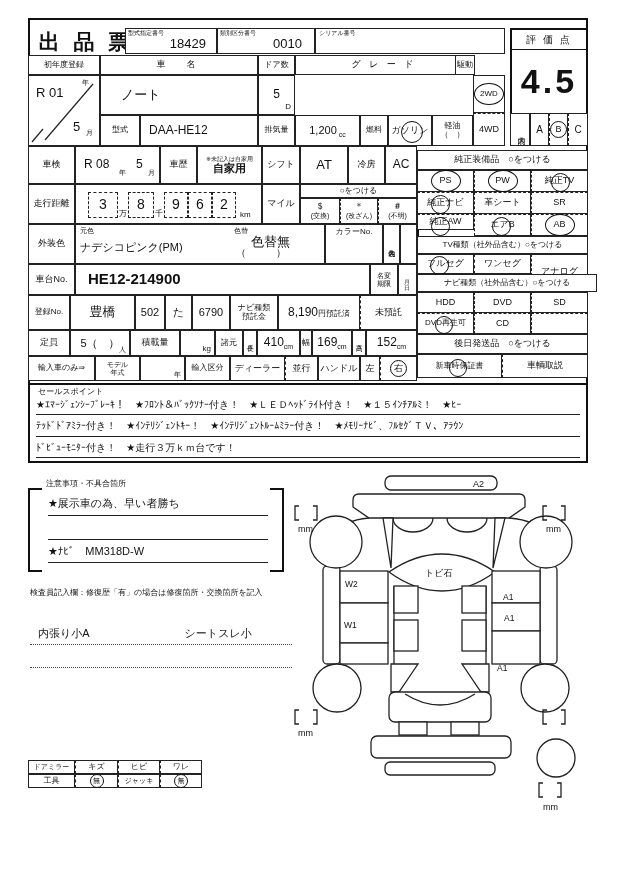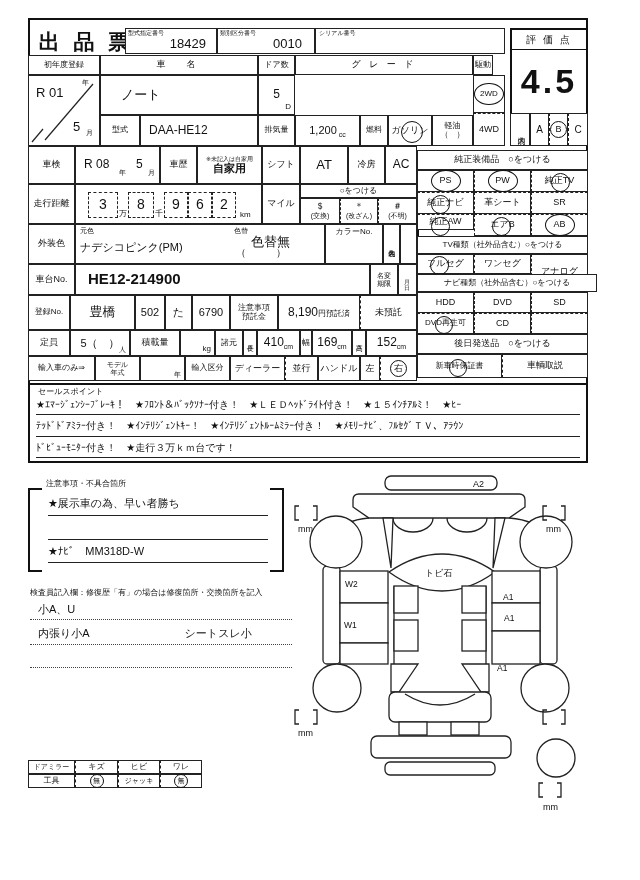--- a/index.html
+++ b/index.html
@@ -41,21 +41,21 @@
     <span class="p" style="right:12px;top:8px;font-size:13px">0010</span>
   </div>
   <div class="c" style="left:315px;top:28px;width:190px;height:26px">
     <span class="p" style="left:3px;top:1px;font-size:6px">シリアル番号</span>
   </div>
 
   <div class="c" style="left:28px;top:55px;width:72px;height:20px;font-size:8px">初年度登録</div>
   <div class="c" style="left:100px;top:55px;width:158px;height:20px;font-size:9px;letter-spacing:6px">車　名</div>
   <div class="c" style="left:258px;top:55px;width:37px;height:20px;font-size:8px">ドア数</div>
   <div class="c" style="left:295px;top:55px;width:178px;height:20px;font-size:9px;letter-spacing:3px">グ レ ー ド</div>
-  <div class="c" style="left:473px;top:55px;width:20px;height:20px;font-size:8px">駆動</div>
+  <div class="c" style="left:455px;top:55px;width:20px;height:20px;font-size:8px">駆動</div>
 
   <div class="c" style="left:28px;top:75px;width:72px;height:71px">
     <svg class="p" style="left:0;top:0" width="70" height="69" viewBox="0 0 70 69">
       <line x1="16" y1="64" x2="64" y2="8" stroke="#222" stroke-width="1.2"></line>
       <line x1="3" y1="66" x2="14" y2="53" stroke="#222" stroke-width="1.2"></line>
     </svg>
     <span class="p" style="left:7px;top:10px;font-size:13px">R 01</span>
     <span class="p" style="left:53px;top:3px;font-size:7px">年</span>
     <span class="p" style="left:44px;top:44px;font-size:13px">5</span>
     <span class="p" style="left:57px;top:53px;font-size:7px">月</span>
@@ -157,21 +157,21 @@
     <span>期限</span>
   </div>
   <div class="c" style="left:398px;top:264px;width:19px;height:31px;align-items:flex-end;justify-content:flex-end;padding:0 1px 2px 0;font-size:6px">月　日</div>
 
   <div class="c" style="left:28px;top:295px;width:42px;height:35px;font-size:8px">登録No.</div>
   <div class="c" style="left:70px;top:295px;width:65px;height:35px;font-size:13px">豊橋</div>
   <div class="c" style="left:135px;top:295px;width:30px;height:35px;font-size:11px">502</div>
   <div class="c" style="left:165px;top:295px;width:27px;height:35px;font-size:11px">た</div>
   <div class="c" style="left:192px;top:295px;width:38px;height:35px;font-size:11px">6790</div>
   <div class="c col" style="left:230px;top:295px;width:48px;height:35px;font-size:8px">
-    <span>注意事項</span>
+    <span>ナビ種類</span>
     <span>預託金</span>
   </div>
   <div class="c" style="left:278px;top:295px;width:82px;height:35px">
     <span style="font-size:12px">8,190</span>
     <span style="font-size:8px;margin-top:3px">円預託済</span>
   </div>
   <div class="c dl" style="left:360px;top:295px;width:57px;height:35px;font-size:9px">未預託</div>
 
   <div class="c" style="left:28px;top:330px;width:42px;height:26px;font-size:9px">定員</div>
   <div class="c" style="left:70px;top:330px;width:60px;height:26px;font-size:11px">
@@ -280,21 +280,20 @@
   <div class="c nb ul" style="left:36px;top:437px;width:544px;height:21px;justify-content:flex-start;font-size:10px;border-bottom:1px solid #222">ﾄﾞﾋﾞｭｰﾓﾆﾀｰ付き！　★走行３万ｋｍ台です！</div>
 
   <span class="p" style="left:46px;top:478px;font-size:8px">注意事項・不具合箇所</span>
   <div class="p" style="left:28px;top:488px;width:12px;height:80px;border-left:2px solid #111;border-top:2px solid #111;border-bottom:2px solid #111"></div>
   <div class="p" style="left:270px;top:488px;width:12px;height:80px;border-right:2px solid #111;border-top:2px solid #111;border-bottom:2px solid #111"></div>
   <div class="c nb" style="left:48px;top:492px;width:220px;height:24px;justify-content:flex-start;font-size:11px;border-bottom:1.5px solid #222">★展示車の為、早い者勝ち</div>
   <div class="c nb" style="left:48px;top:516px;width:220px;height:24px;border-bottom:1.5px solid #222"></div>
   <div class="c nb" style="left:48px;top:540px;width:220px;height:23px;justify-content:flex-start;font-size:11px;border-bottom:1.5px solid #222">★ﾅﾋﾞ　MM318D-W</div>
 
   <span class="p" style="left:30px;top:587px;font-size:8px">検査員記入欄：修復歴「有」の場合は修復箇所・交換箇所を記入</span>
-  <div class="c nb dot" style="left:30px;top:600px;width:262px;height:20px;justify-content:flex-start;padding-left:8px;font-size:11px">小A、U</div>
   <div class="c nb dot" style="left:30px;top:622px;width:262px;height:23px;justify-content:flex-start;padding-left:8px;font-size:11px">
     <span>内張り小A</span>
     <span style="margin-left:95px">シートスレ小</span>
   </div>
   <div class="c nb dot" style="left:30px;top:647px;width:262px;height:21px"></div>
 
   <div class="c" style="left:28px;top:760px;width:47px;height:14px;font-size:7px">ドアミラー</div>
   <div class="c dl" style="left:75px;top:760px;width:43px;height:14px;font-size:8px">キズ</div>
   <div class="c dl" style="left:118px;top:760px;width:42px;height:14px;font-size:8px">ヒビ</div>
   <div class="c dl" style="left:160px;top:760px;width:42px;height:14px;font-size:8px">ワレ</div>

